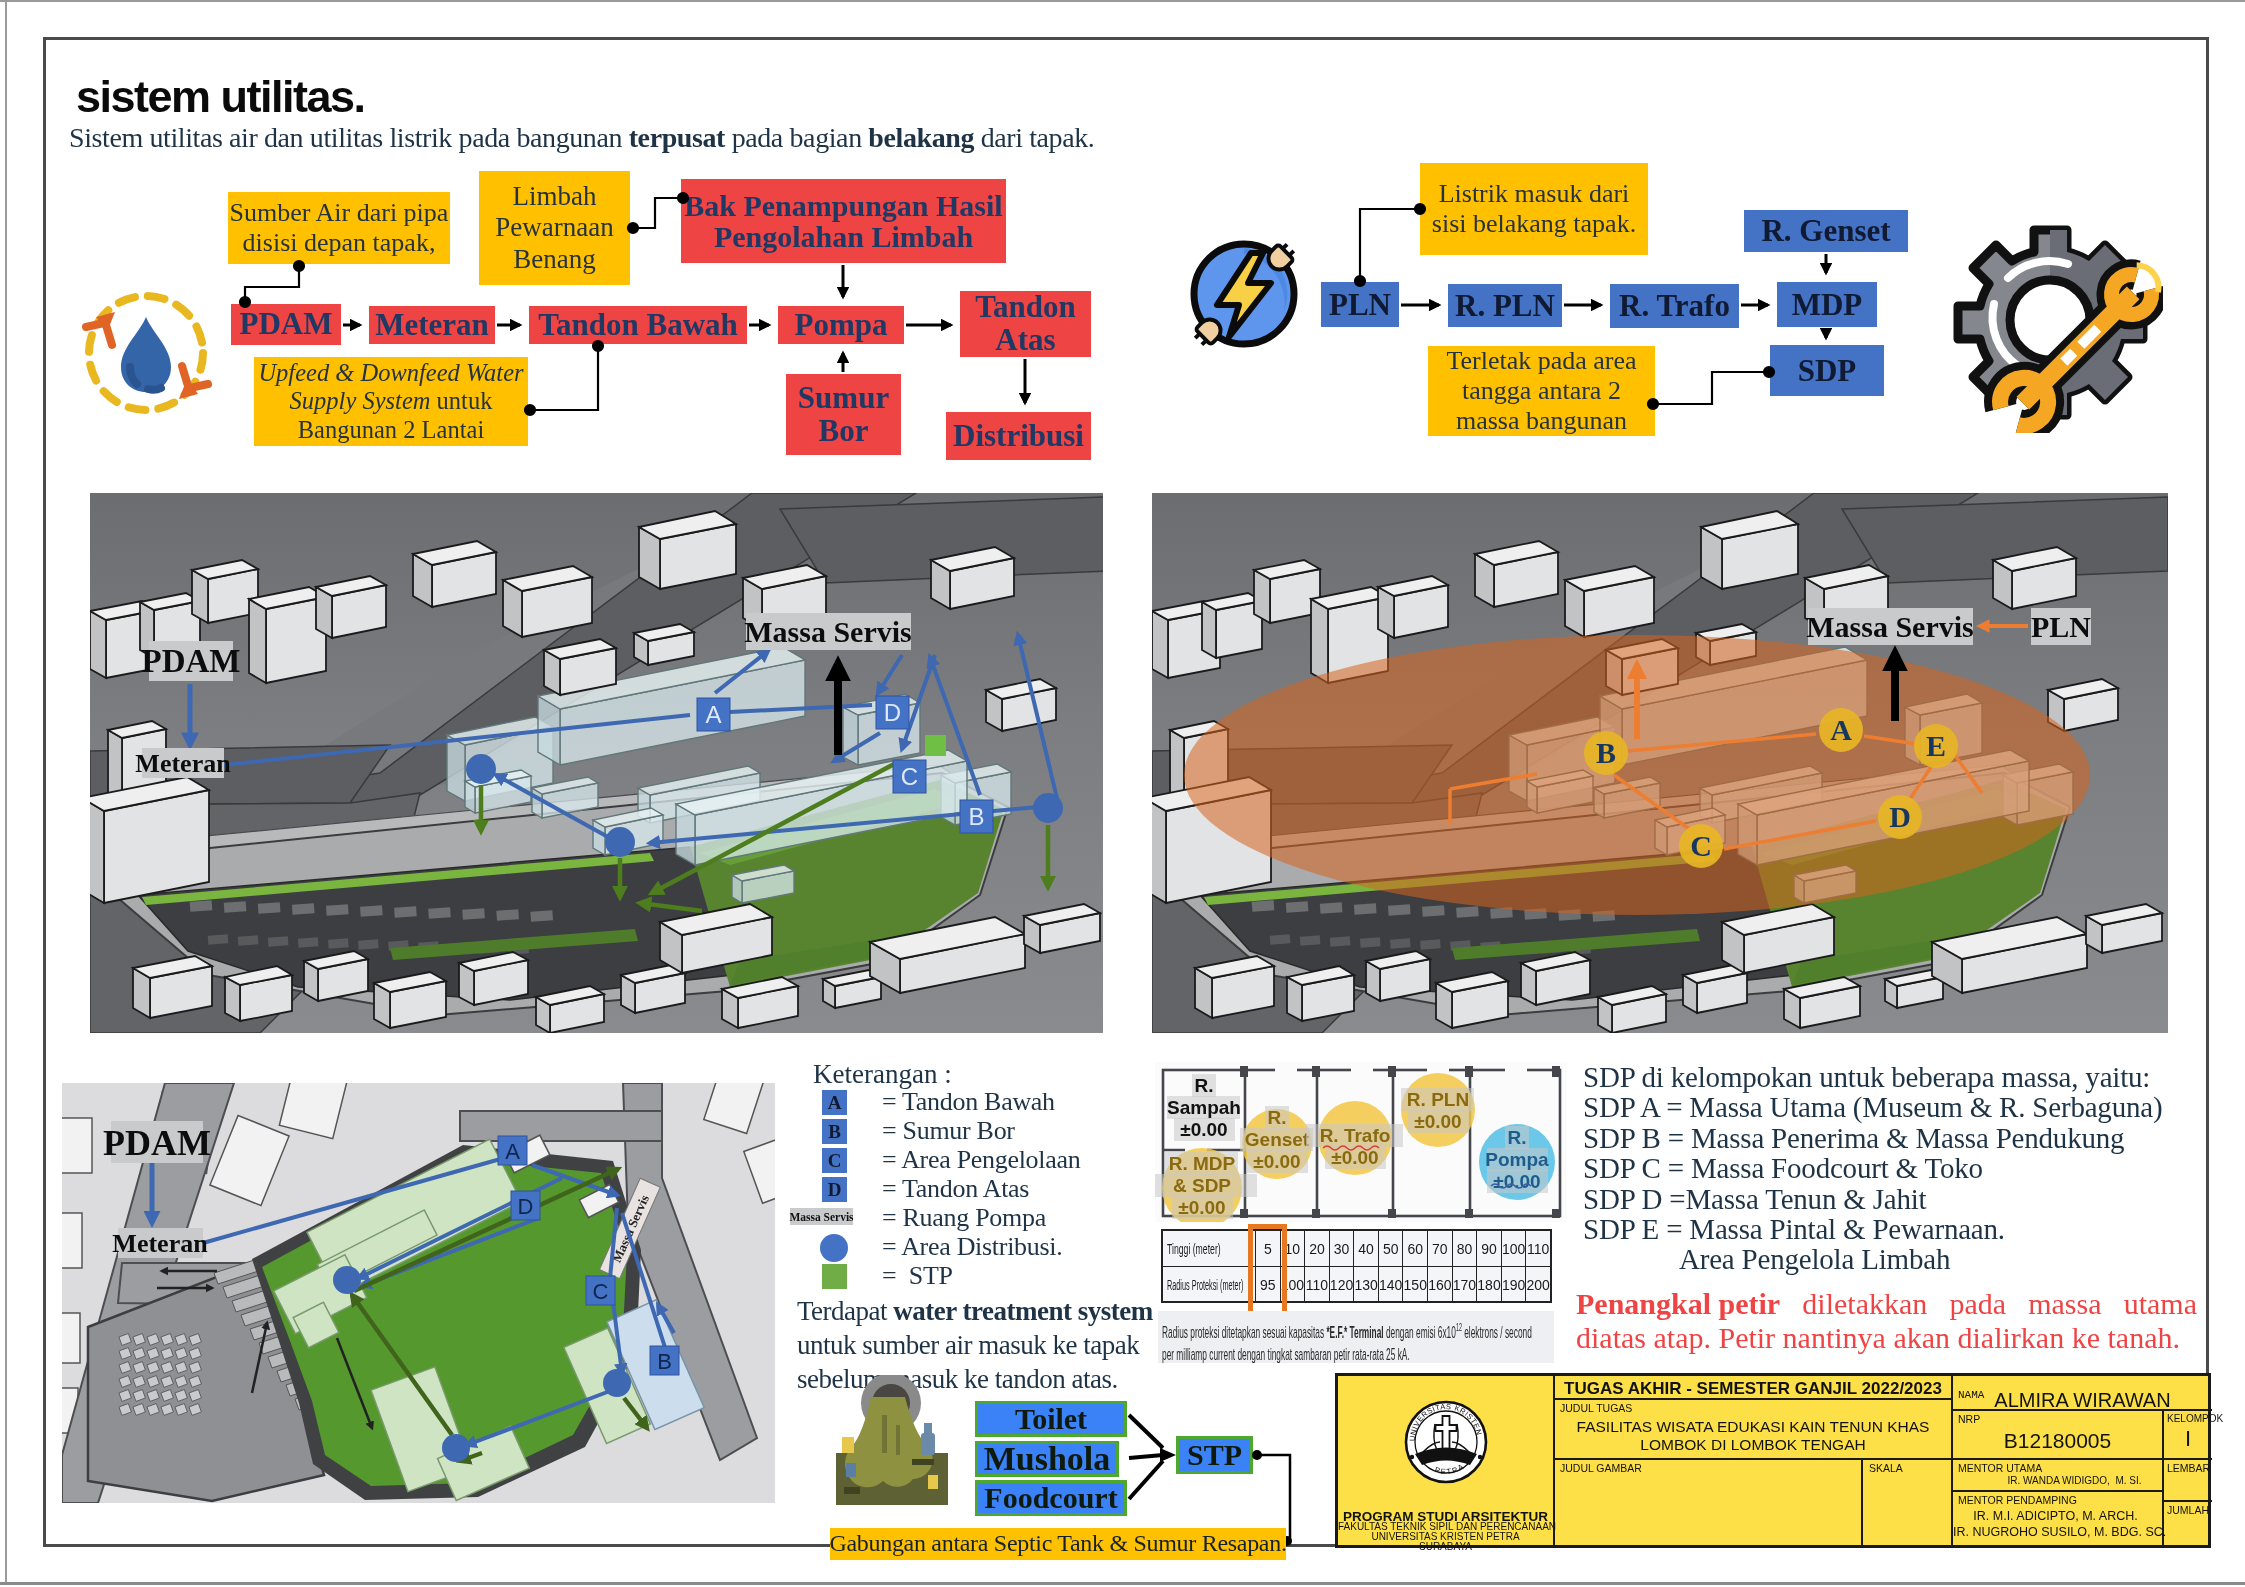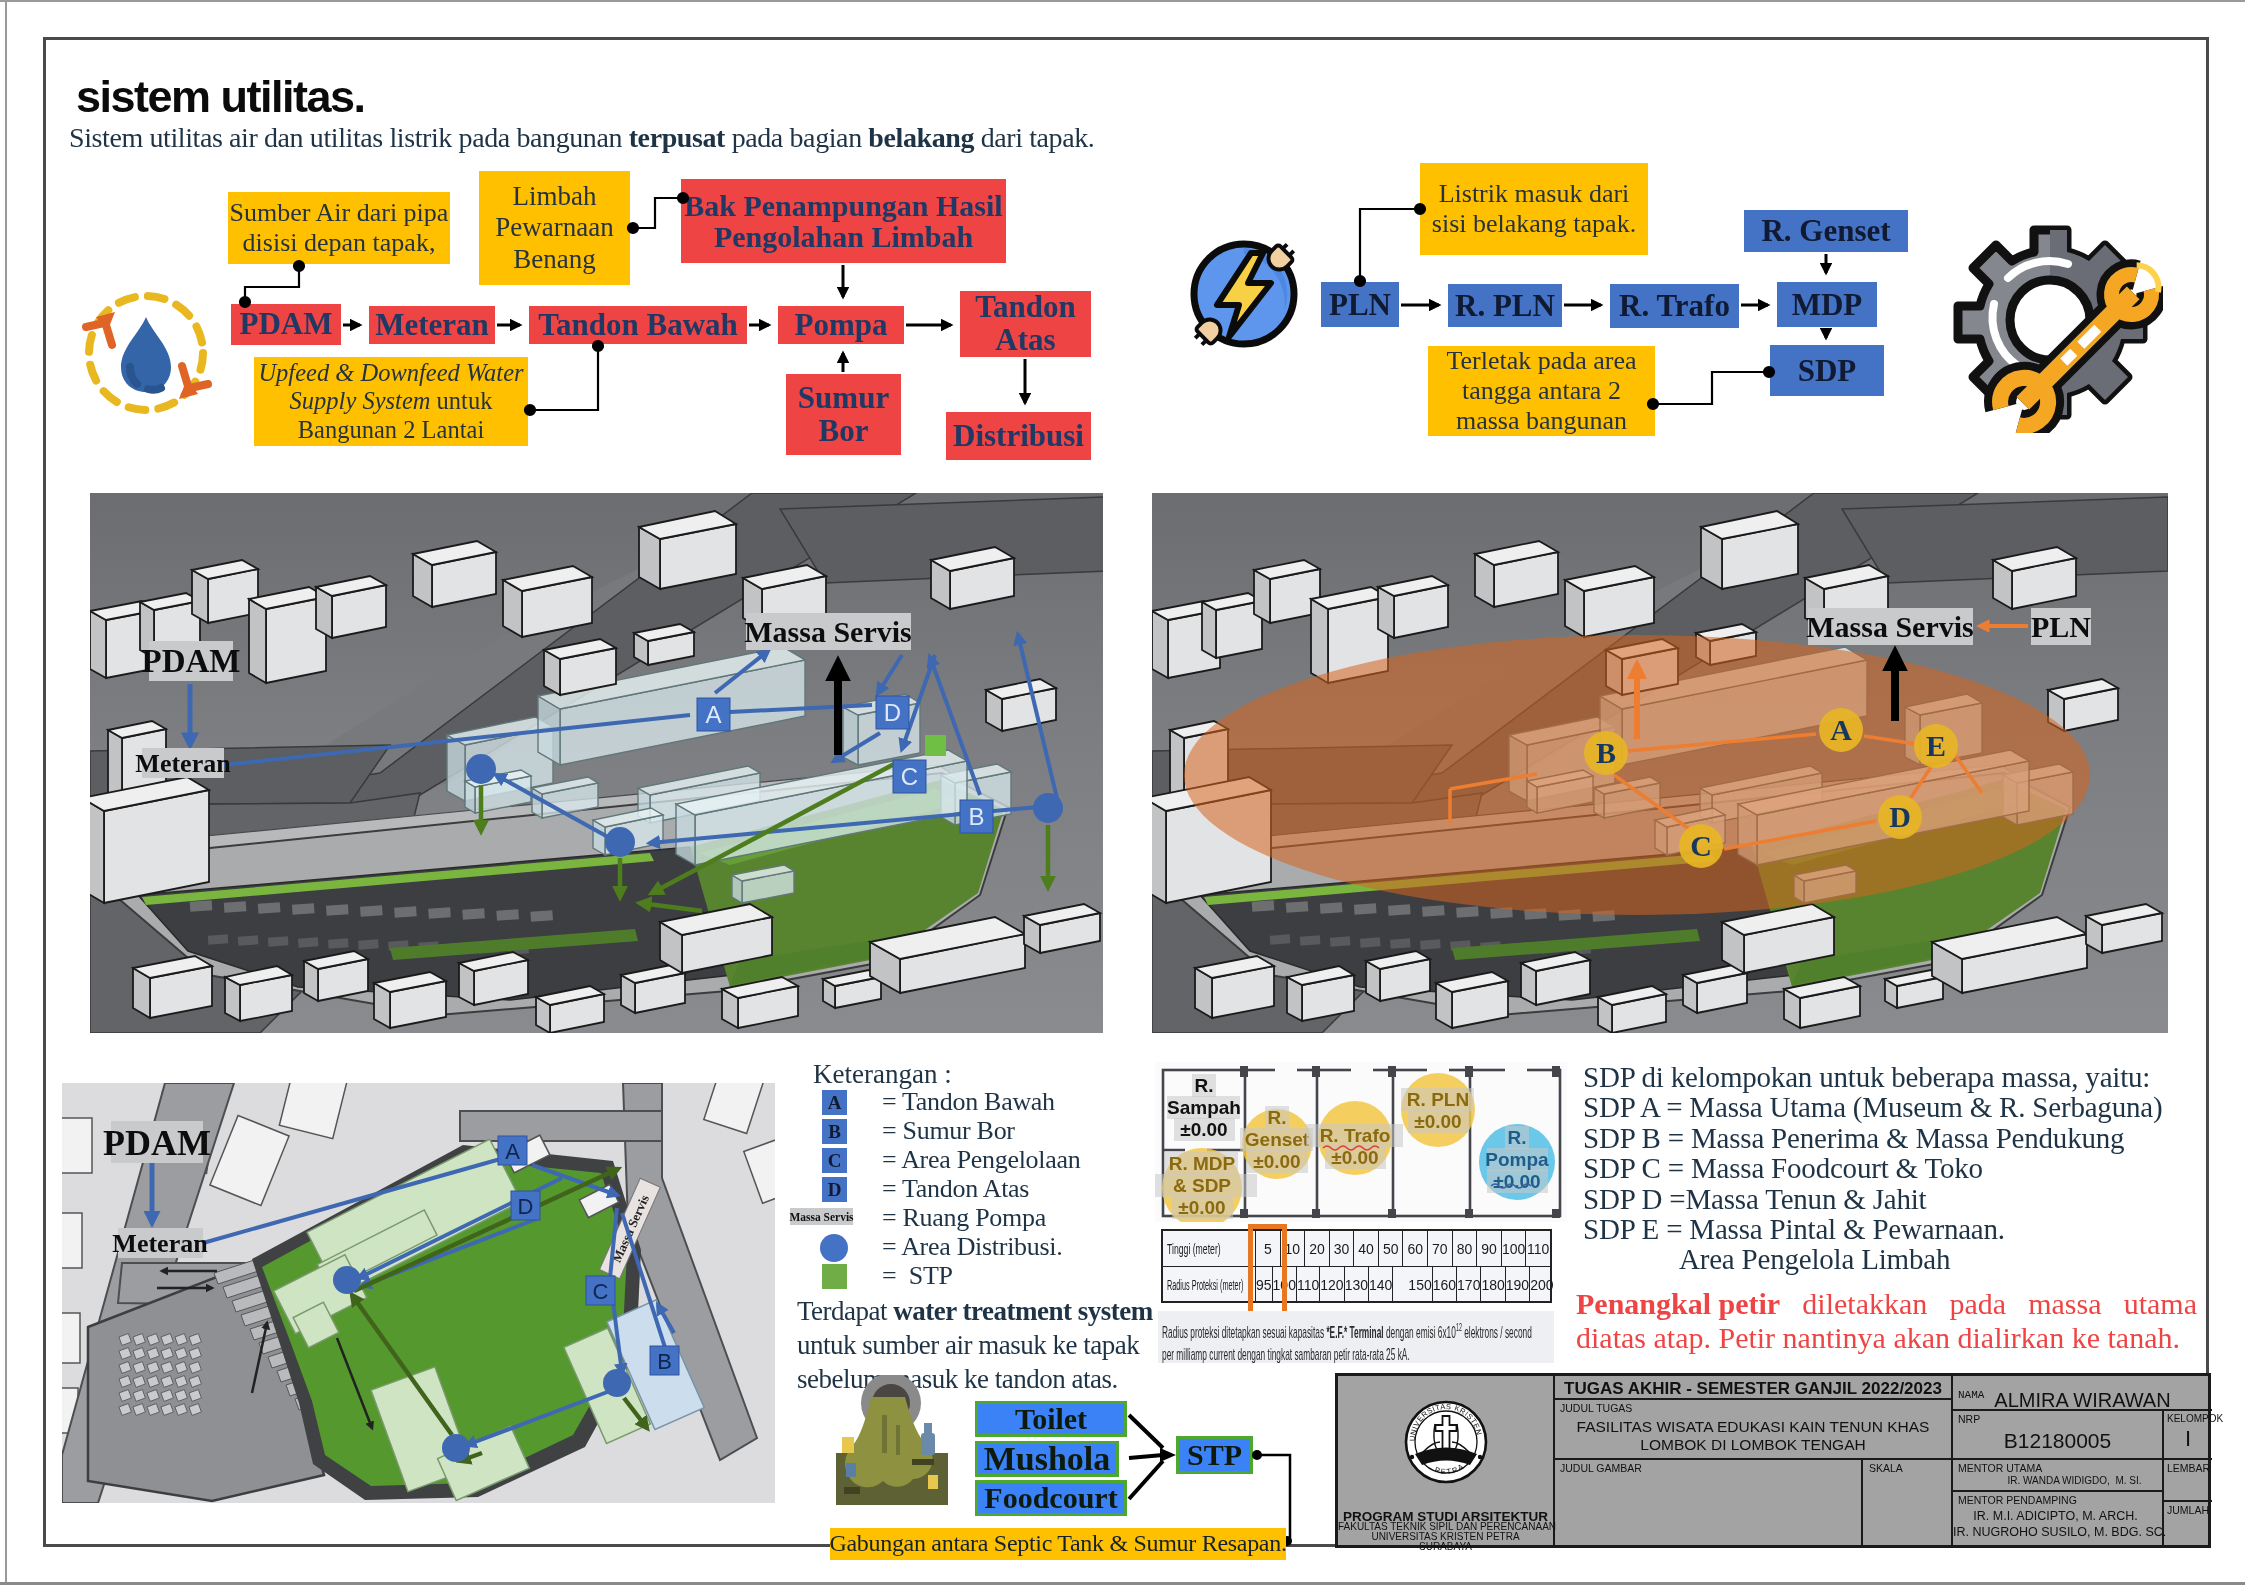--- a/index.html
+++ b/index.html
@@ -804,21 +804,21 @@
 <div style="display:flex;height:35px;">
       <div style="width:88px;display:flex;align-items:center;padding-left:4px;">
         <span style="transform:scale(0.52,1);transform-origin:0 50%;white-space:nowrap;font-size:14px;">Radius Proteksi (meter)</span>
       </div>
       <div style="flex:1;border-left:1px solid #222;display:flex;align-items:center;justify-content:center;">95</div>
       <div style="flex:1;border-left:1px solid #222;display:flex;align-items:center;justify-content:center;">100</div>
       <div style="flex:1;border-left:1px solid #222;display:flex;align-items:center;justify-content:center;">110</div>
       <div style="flex:1;border-left:1px solid #222;display:flex;align-items:center;justify-content:center;">120</div>
       <div style="flex:1;border-left:1px solid #222;display:flex;align-items:center;justify-content:center;">130</div>
       <div style="flex:1;border-left:1px solid #222;display:flex;align-items:center;justify-content:center;">140</div>
-      <div style="flex:1;border-left:1px solid #222;display:flex;align-items:center;justify-content:center;padding-left:15px;">150</div>
+      <div style="flex:1;border-left:1px solid #222;display:flex;align-items:center;justify-content:center;">150</div>
       <div style="flex:1;border-left:1px solid #222;display:flex;align-items:center;justify-content:center;">160</div>
       <div style="flex:1;border-left:1px solid #222;display:flex;align-items:center;justify-content:center;">170</div>
       <div style="flex:1;border-left:1px solid #222;display:flex;align-items:center;justify-content:center;">180</div>
       <div style="flex:1;border-left:1px solid #222;display:flex;align-items:center;justify-content:center;">190</div>
       <div style="flex:1;border-left:1px solid #222;display:flex;align-items:center;justify-content:center;">200</div>
     </div>
 </div>
 <div class="abs" style="left:1248px;top:1224px;width:29px;height:84px;border:5px solid #E87722;"></div>
 <div class="abs" style="left:1158px;top:1311px;width:396px;height:52px;background:#edeff2;"></div>
 <div class="abs" style="left:1162px;top:1316px;font-family:'Liberation Sans',sans-serif;font-size:17px;color:#2a2a2a;transform:scale(0.49,1);transform-origin:0 0;line-height:22px;white-space:nowrap;">Radius proteksi ditetapkan sesuai kapasitas <b>*E.F.* Terminal</b> dengan emisi 6x10<sup style="font-size:11px;">12</sup> elektrons / second<br>per milliamp current dengan tingkat sambaran petir rata-rata 25 kA.</div>
@@ -829,21 +829,21 @@
 <div style="display:flex;justify-content:space-between;">
       <span><b>Penangkal&nbsp;petir</b></span>
       <span>diletakkan</span>
       <span>pada</span>
       <span>massa</span>
       <span>utama</span>
     </div>
 <div style="margin-top:1px;">diatas atap. Petir nantinya akan dialirkan ke tanah.</div>
   </div>
 
-<div class="abs" style="left:1335px;top:1373px;width:876px;height:175px;border:3px solid #1a1a1a;box-sizing:border-box;background:#a3a3a3;font-family:'Liberation Sans',sans-serif;color:#111;">
+<div class="abs" style="left:1335px;top:1373px;width:876px;height:175px;border:3px solid #1a1a1a;box-sizing:border-box;background:#fde047;font-family:'Liberation Sans',sans-serif;color:#111;">
   <div class="abs" style="left:215px;top:0;width:2px;height:169px;background:#1a1a1a;"></div>
   <div class="abs" style="left:523px;top:82px;width:2px;height:87px;background:#1a1a1a;"></div>
   <div class="abs" style="left:613px;top:0;width:2px;height:169px;background:#1a1a1a;"></div>
   <div class="abs" style="left:824px;top:33px;width:2px;height:136px;background:#1a1a1a;"></div>
   <div class="abs" style="left:215px;top:22px;width:400px;height:2px;background:#1a1a1a;"></div>
   <div class="abs" style="left:215px;top:82px;width:400px;height:2px;background:#1a1a1a;"></div>
   <div class="abs" style="left:613px;top:33px;width:261px;height:2px;background:#1a1a1a;"></div>
   <div class="abs" style="left:613px;top:82px;width:261px;height:2px;background:#1a1a1a;"></div>
   <div class="abs" style="left:824px;top:124px;width:50px;height:2px;background:#1a1a1a;"></div>
   <div class="abs" style="left:613px;top:114px;width:211px;height:2px;background:#1a1a1a;"></div>

